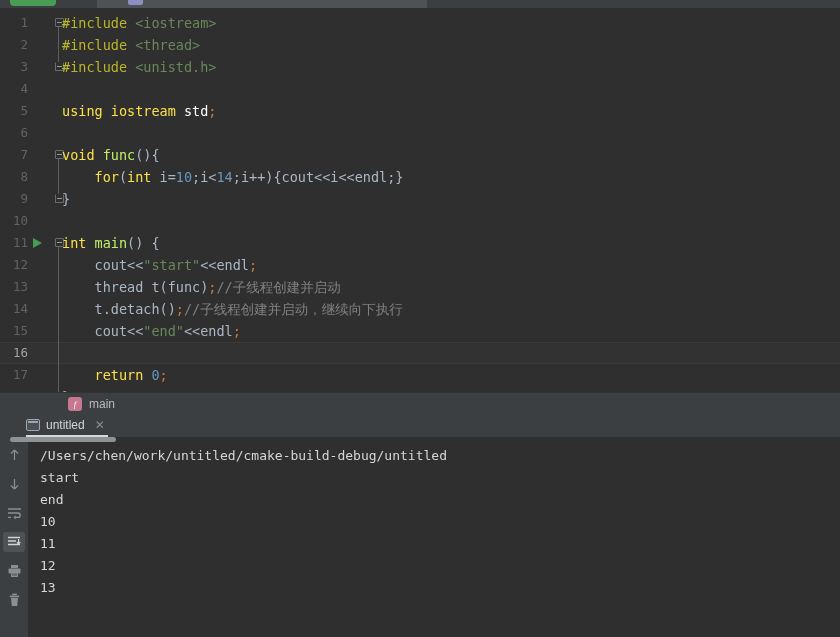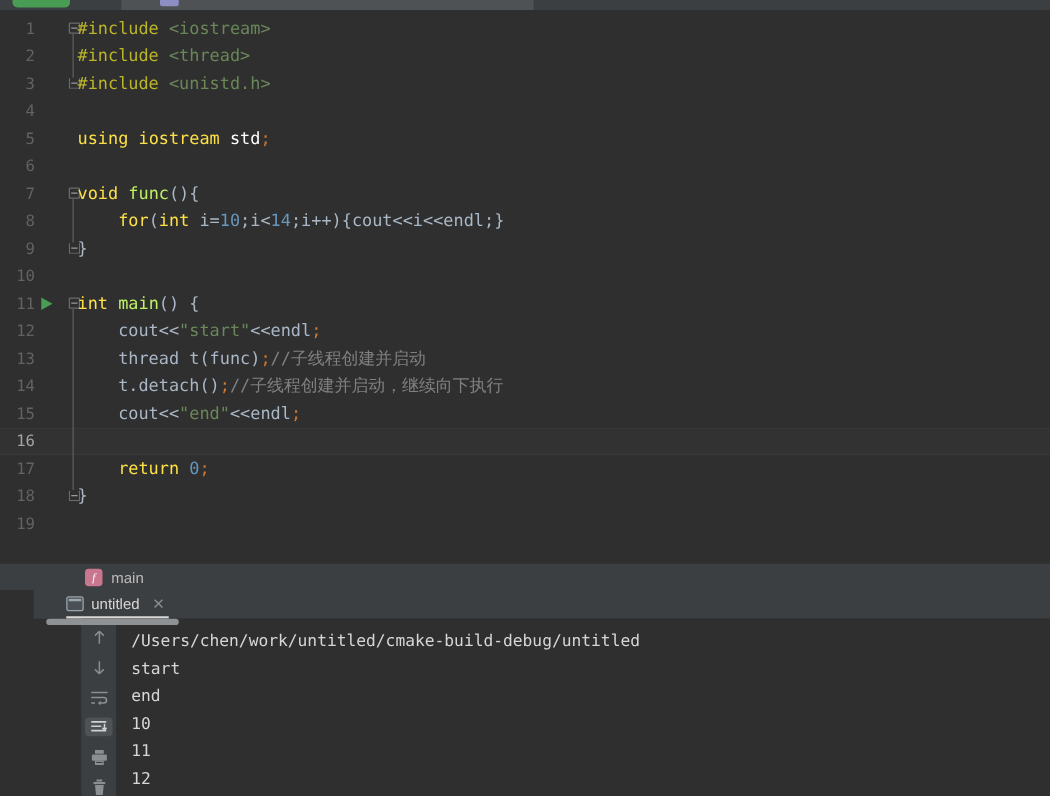--- a/index.html
+++ b/index.html
@@ -166,21 +166,20 @@
     justify-content: center;
     margin-right: 7px;
   }
 
   
   .runwin {
     flex: 0 0 auto;
     display: flex;
     flex-direction: column;
     background: #3c3f41;
-    margin-left: 27px;
   }
   .runtabs {
     position: relative;
     height: 23px;
     background: #3c3f41;
     display: flex;
     align-items: center;
     font-family: "Liberation Sans", sans-serif;
     font-size: 12px;
   }
@@ -219,22 +218,21 @@
     bottom: 0;
     width: 82px;
     height: 2px;
     background: #d8d8d8;
   }
 
   .console-area {
     position: relative;
     display: flex;
     background: #2f2f2f;
-    height: 142px;
-    padding-left: 38px;
+    height: 200px;
   }
   .hscroll {
     position: absolute;
     left: 10px; top: 0;
     width: 106px; height: 5px;
     background: #8e9294;
     border-radius: 3px;
     z-index: 3;
   }
   .console-toolbar {

